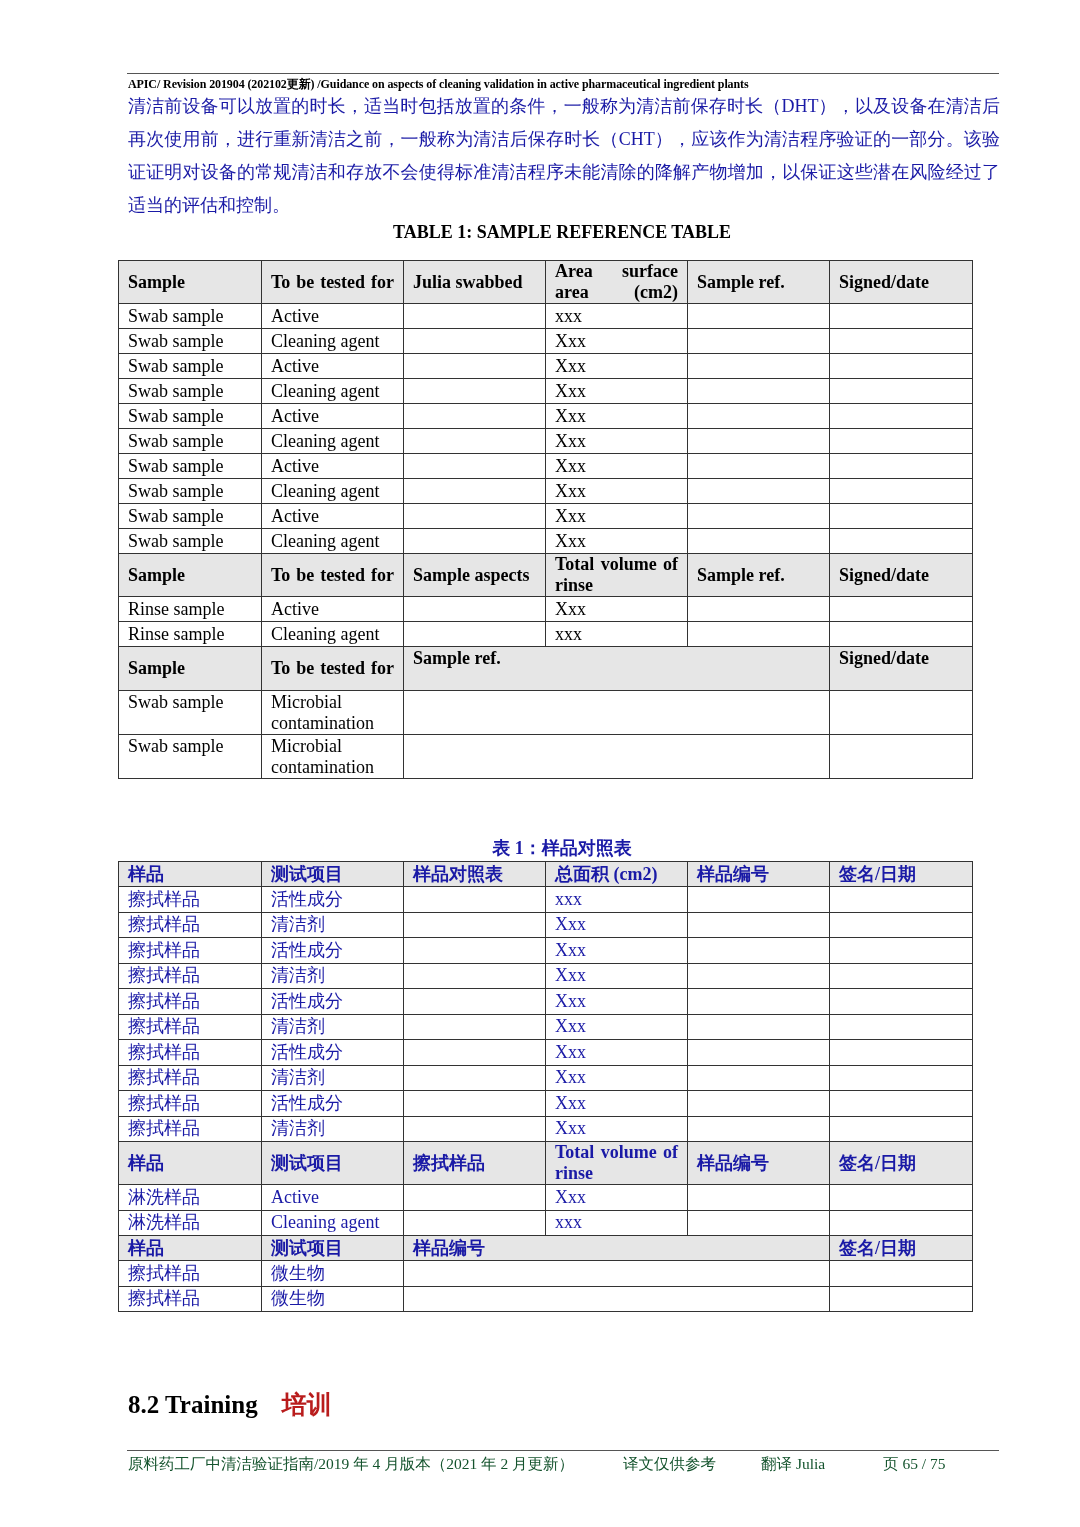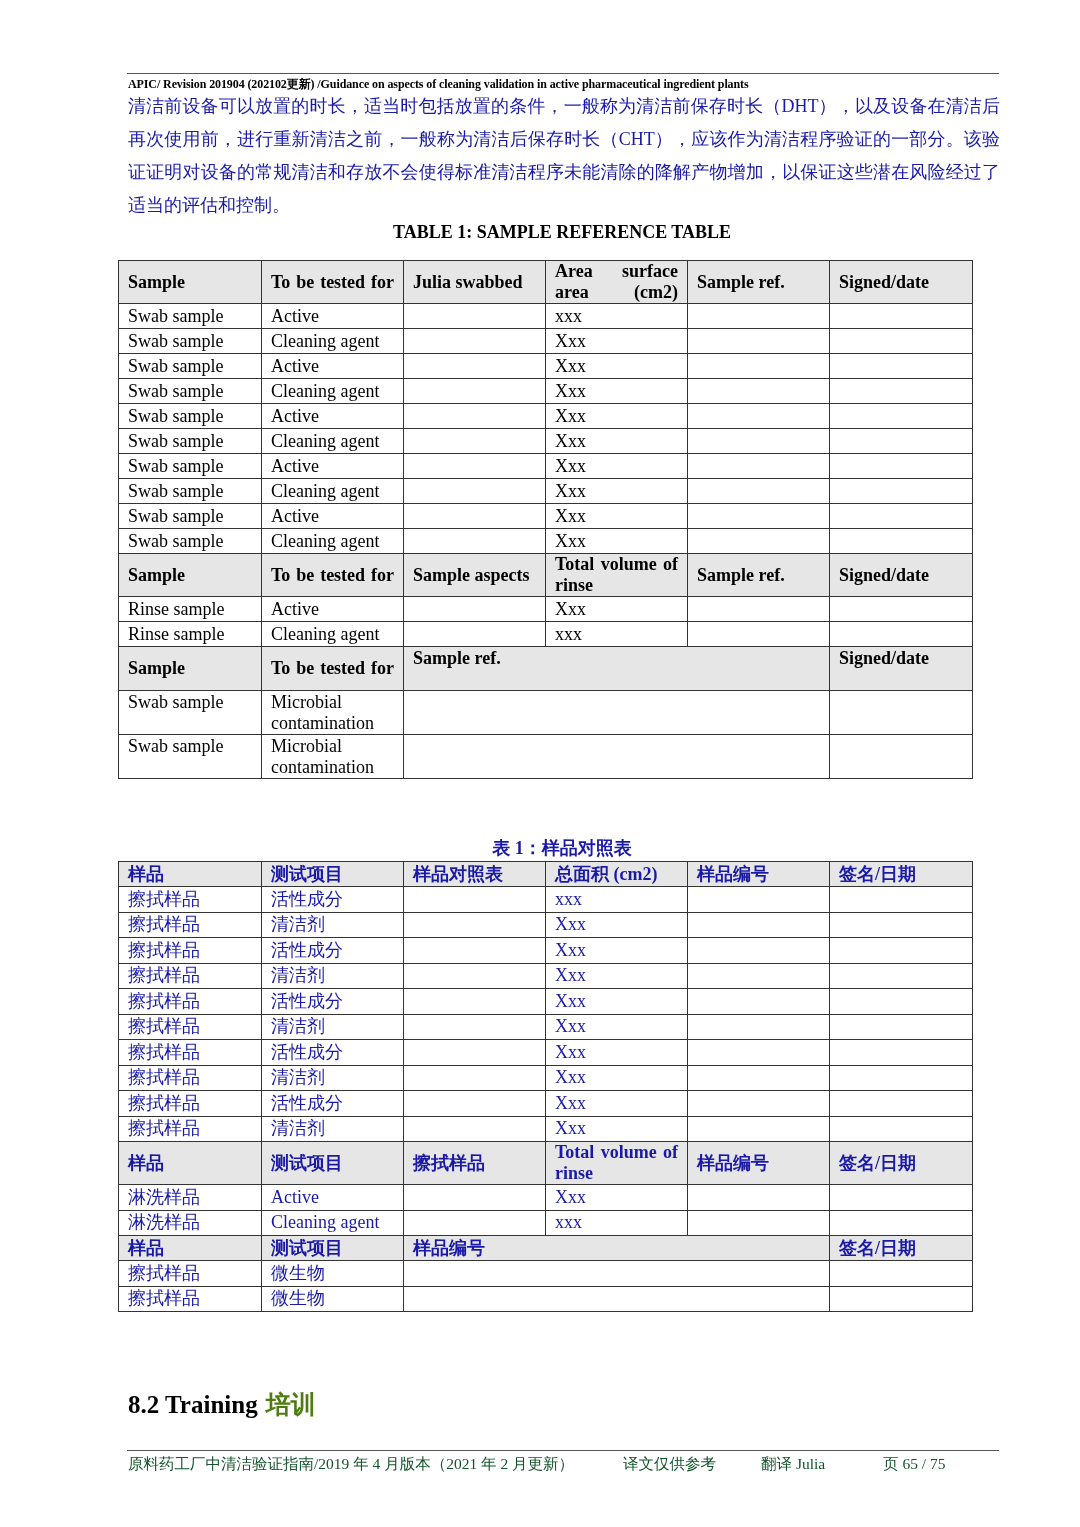--- a/index.html
+++ b/index.html
@@ -22,21 +22,21 @@
   .t-en td { line-height:21px; }
   .t-en tr.r td { height:24px; }
   .t-en tr.hd td { height:42px; }
   .t-en tr.tall td { height:42px; vertical-align:top; padding-top:1px; }
   .t-zh { top:861px; color:#1a1aa6; }
   .t-zh td { line-height:21px; }
   .t-zh tr.r td { height:24.5px; }
   .t-zh tr.hd td { height:24px; }
   .t-zh tr.hd2 td { height:42px; }
   .section-title { position:absolute; left:128px; top:1388px; font-size:25px; font-weight:bold; }
-  .section-title .zh { color:#4d7c0f; margin-left:8px; }
+  .section-title .zh { color:#b91c1c; margin-left:24px; }
   .footer-rule { position:absolute; left:127px; top:1450px; width:872px; border-top:1.5px solid #555; }
   .footer { position:absolute; left:128px; top:1454px; font-size:15.5px; color:#14532d; white-space:nowrap; }
   .footer span { display:inline-block; }
 </style>
 </head>
 <body>
 
 <div class="header">APIC/ Revision 201904 (202102更新) /Guidance on aspects of cleaning validation in active pharmaceutical ingredient plants</div>
 <div class="header-rule"></div>
 

